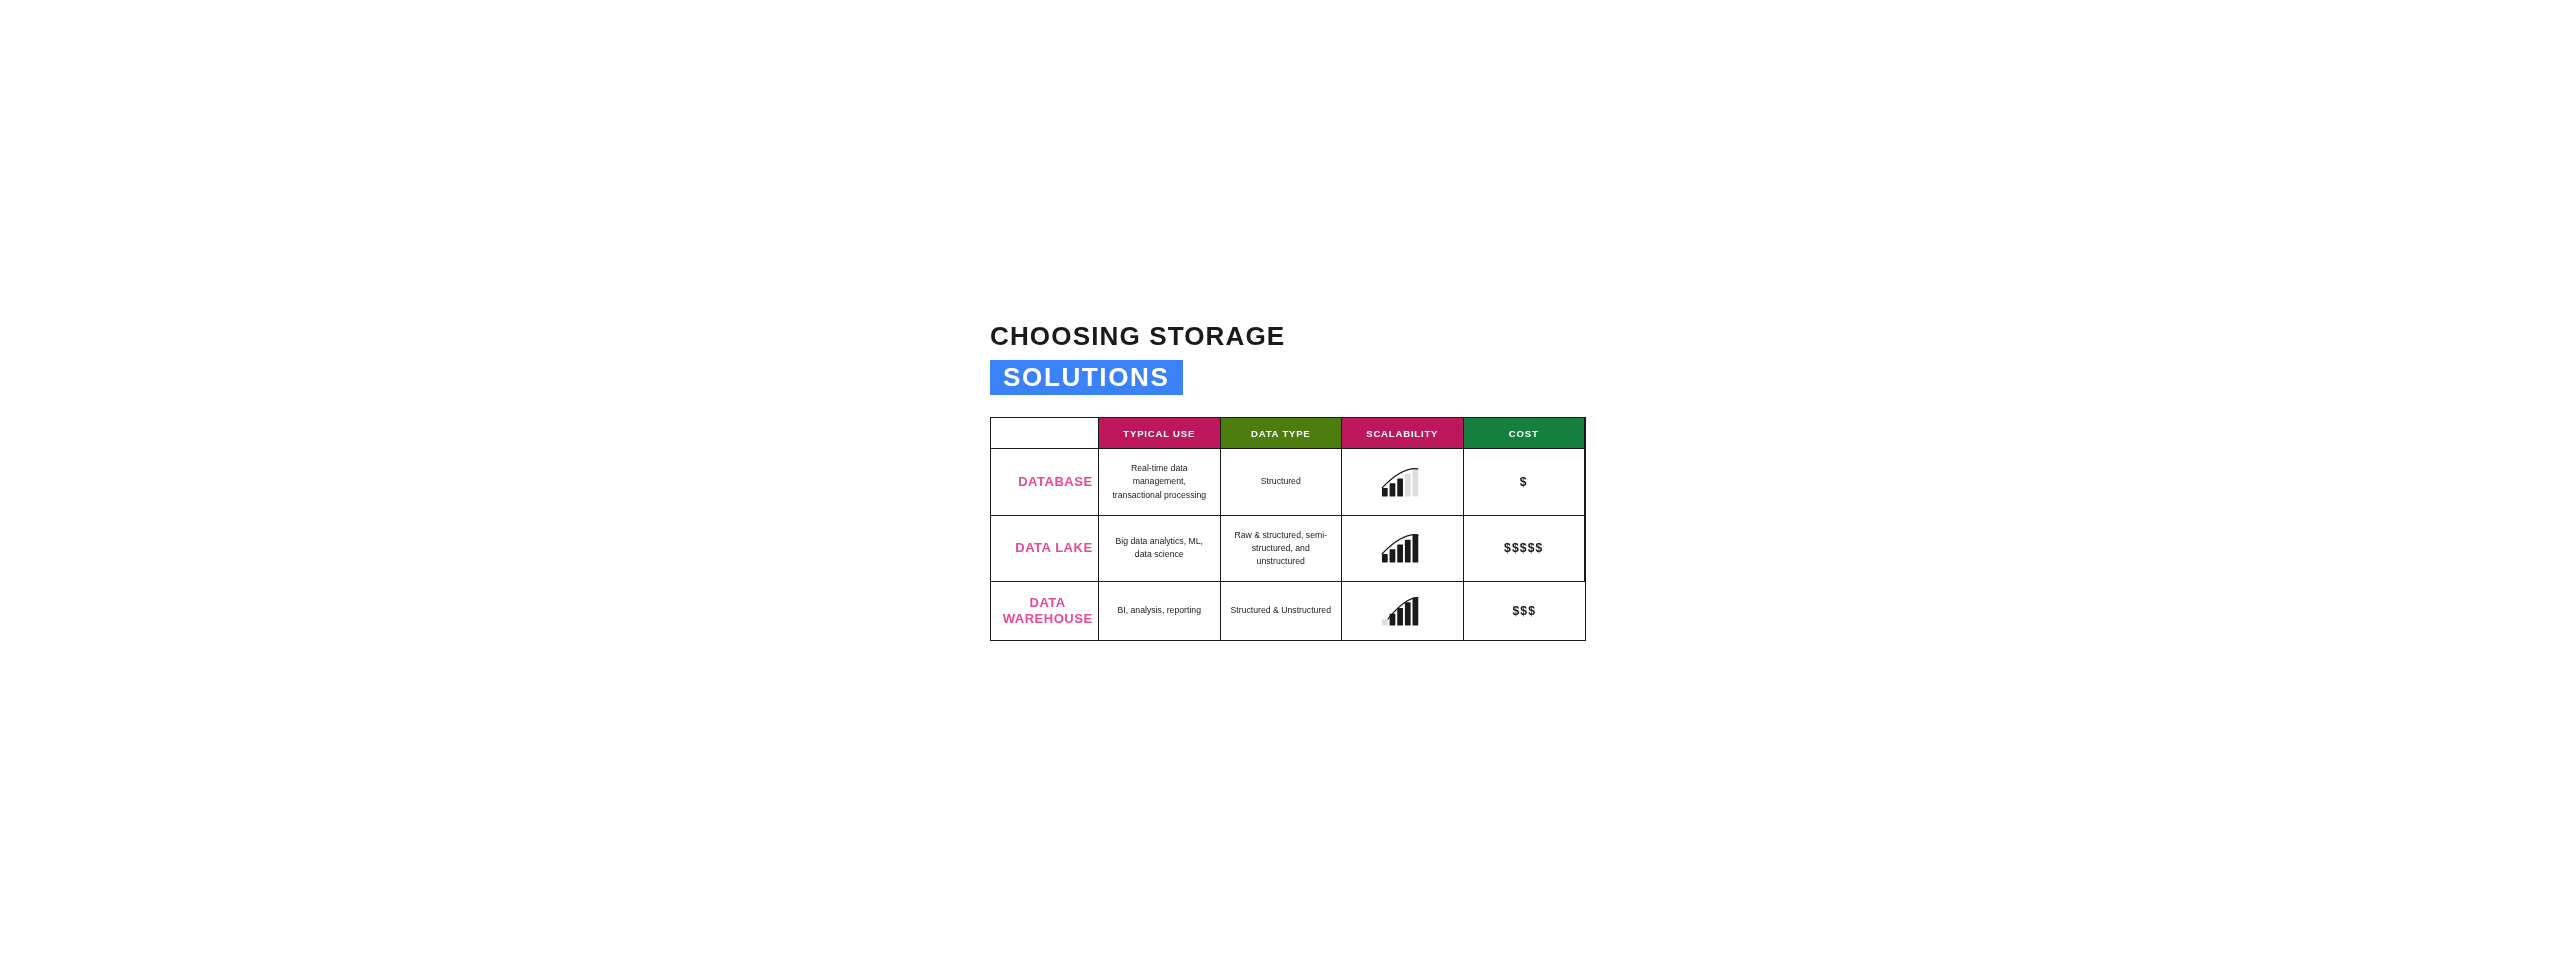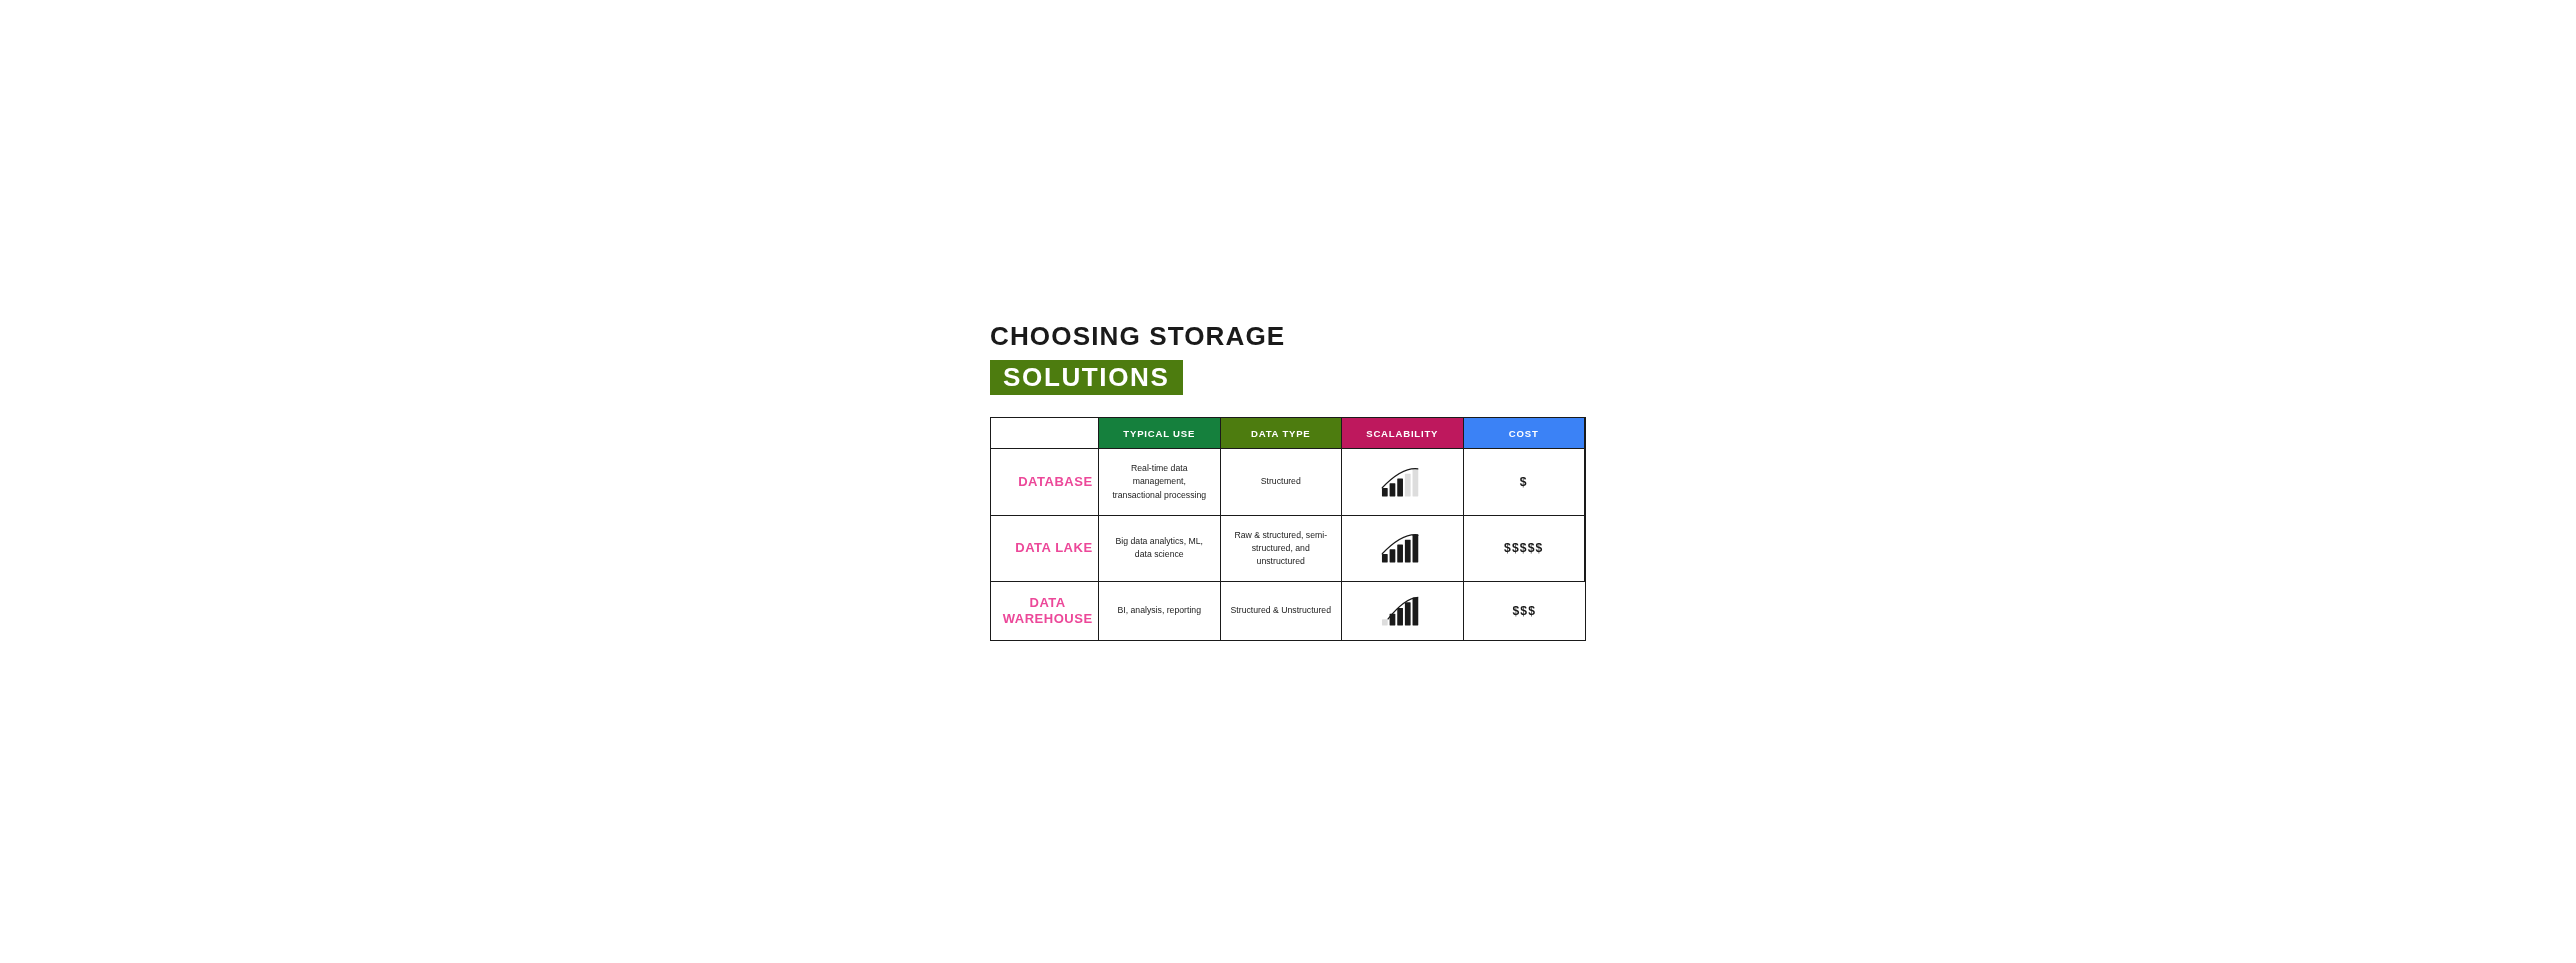--- a/index.html
+++ b/index.html
@@ -28,21 +28,21 @@
       font-size: 3rem;
       font-weight: 900;
       color: #1a1a1a;
       letter-spacing: 1.1px;
       display: block;
       line-height: 1.1;
     }
 
     .title-line2-wrapper {
       display: inline-block;
-      background: #4d7c0f;
+      background: #3b82f6;
       padding: 2.2px 13px;
       margin-top: 9px;
     }
 
     .title-line2 {
       font-size: 3rem;
       font-weight: 900;
       color: #ffffff;
       letter-spacing: 1.6px;
     }
@@ -72,24 +72,24 @@
       color: #ffffff;
       display: flex;
       align-items: center;
       justify-content: center;
     }
 
     .header-cell:last-child {
       border-right: none;
     }
 
-    .header-typical-use { background: #15803d; }
+    .header-typical-use { background: #be185d; }
     .header-data-type   { background: #4d7c0f; }
     .header-scalability { background: #be185d; }
-    .header-cost        { background: #3b82f6; }
+    .header-cost        { background: #15803d; }
 
     
     .row-label {
       display: flex;
       align-items: center;
       justify-content: flex-end;
       padding: 10.8px 5.4px;
       border-right: 1.4px solid #1a1a1a;
       border-bottom: 1.4px solid #1a1a1a;
       font-size: 1.5rem;

